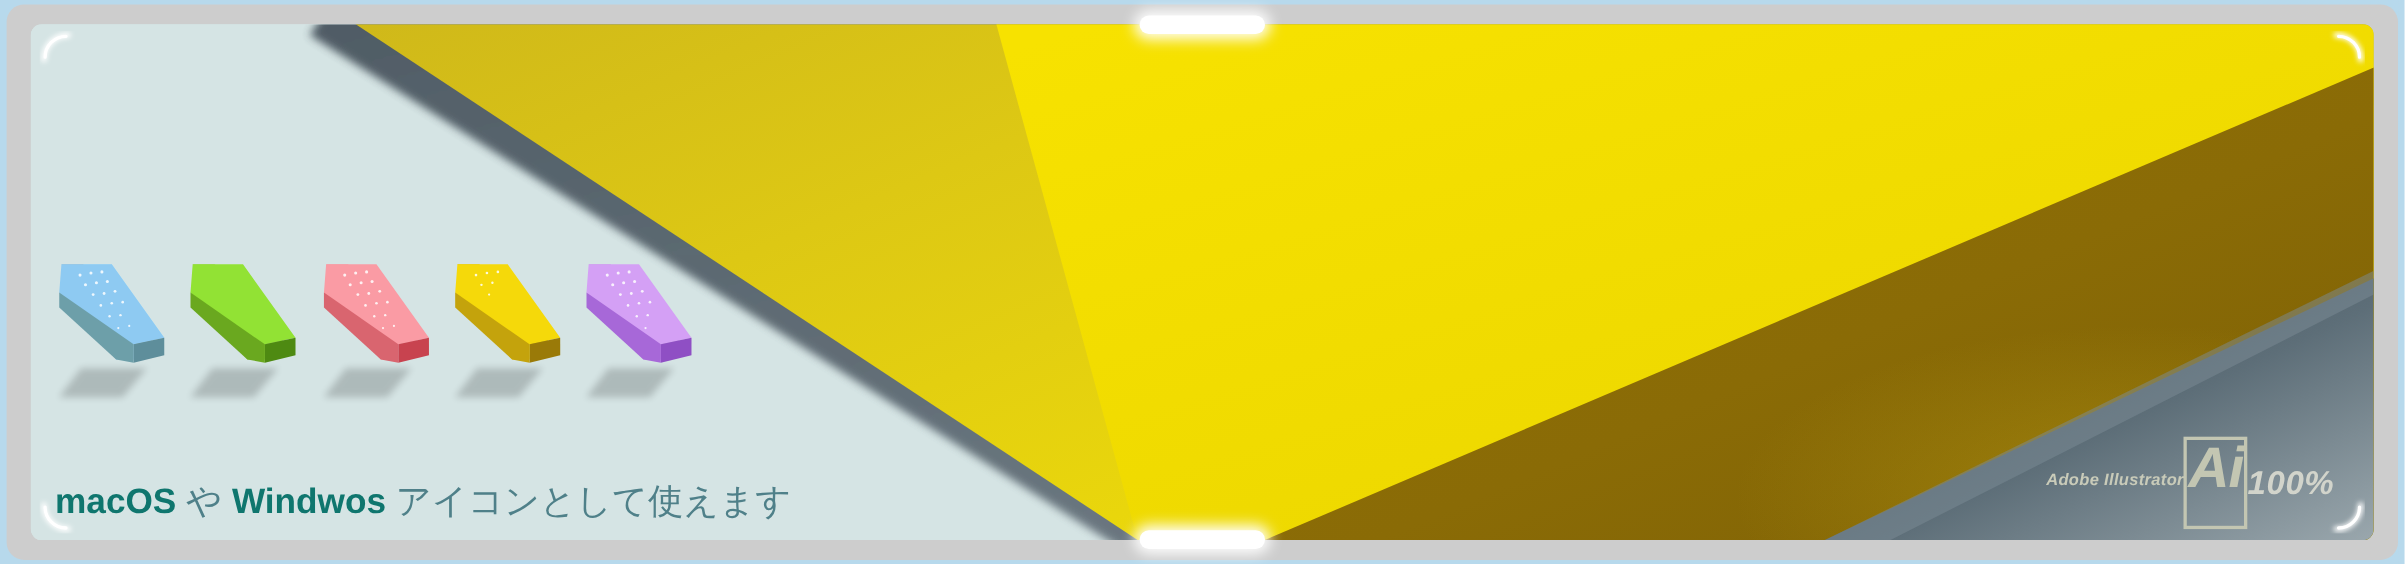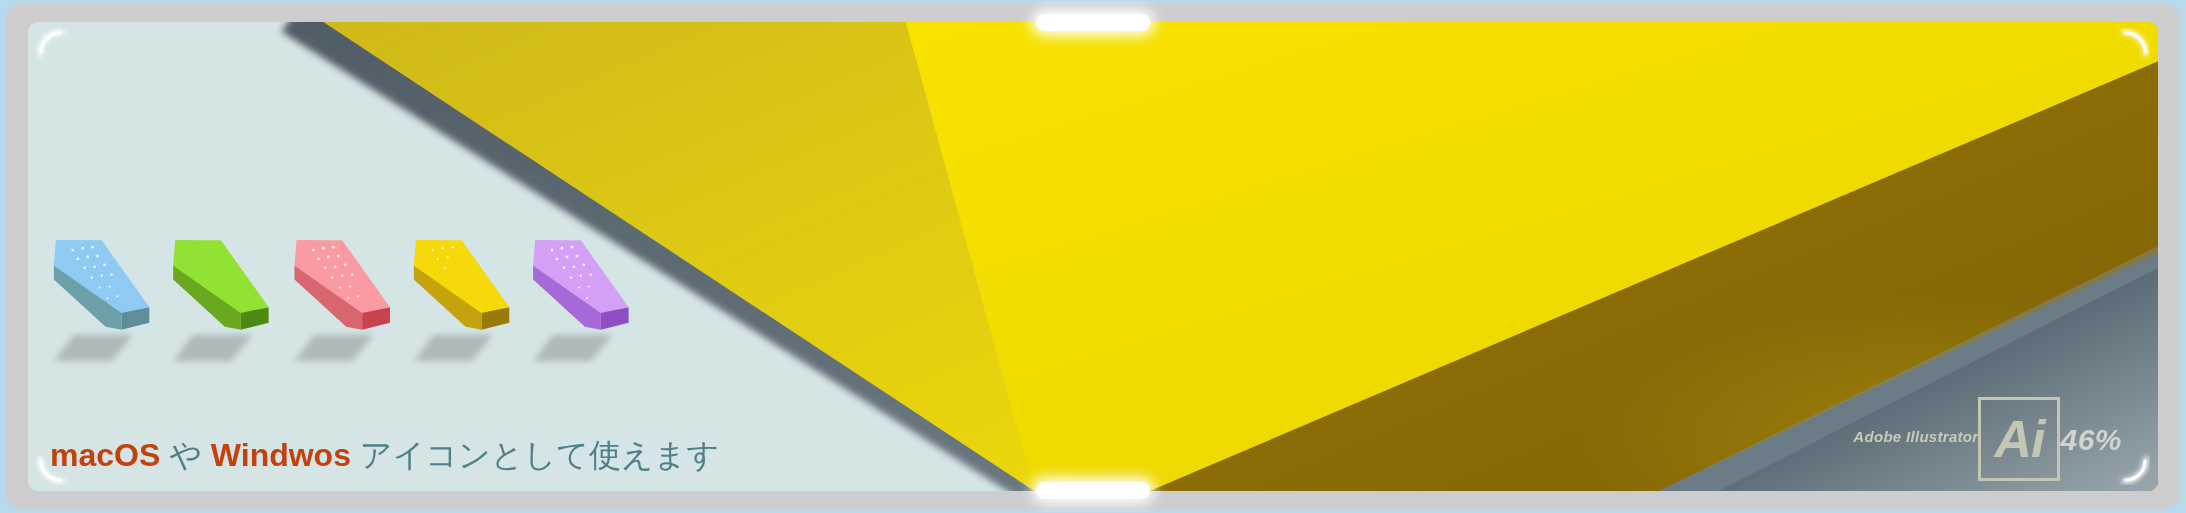--- a/index.html
+++ b/index.html
@@ -98,21 +98,21 @@
     left: 22px;
     bottom: 20px;
     z-index: 30;
     white-space: nowrap;
     font-size: 32px;
     line-height: 1;
     color: #4a7a82;
   }
   .caption .bold {
     font-weight: bold;
-    color: #c2410c;
+    color: #0f766e;
   }
   .caption .jp {
     font-weight: normal;
     color: #4f8089;
   }
 
   
   .watermark {
     position: absolute;
     right: 22px;
@@ -140,25 +140,25 @@
   }
   .ai-label {
     font-size: 15px;
     font-weight: bold;
     letter-spacing: 0.3px;
     margin-bottom: 6px;
     color: #c9cbb9;
     white-space: nowrap;
   }
   .ai-box {
-    width: 82px;
+    width: 58px;
     height: 84px;
     border: 3px solid #c3c6b2;
     display: flex;
-    align-items: center;
+    align-items: flex-start;
     justify-content: center;
     box-sizing: border-box;
   }
   .ai-mark {
     font-size: 52px;
     font-weight: bold;
     color: #c3c6b2;
     line-height: 1;
     letter-spacing: -1px;
   }
@@ -340,21 +340,21 @@
         <div class="caption">
           <span class="bold">macOS</span><span class="jp"> や </span><span class="bold">Windwos</span><span class="jp"> アイコンとして使えます</span>
         </div>
 
 
         <div class="ai-badge">
           <div class="ai-label">Adobe Illustrator</div>
           <div class="ai-box">
             <span class="ai-mark">Ai</span>
           </div>
-          <div class="ai-percent">46%</div>
+          <div class="ai-percent">100%</div>
         </div>
 
         <svg class="corner-glow cg-tl" viewBox="0 0 42 42">
           <defs>
             <filter id="fg1" x="-60%" y="-60%" width="220%" height="220%">
               <feGaussianBlur stdDeviation="2.6"></feGaussianBlur>
             </filter>
           </defs>
           <path d="M4 26 A22 22 0 0 1 26 4" stroke="#ffffff" stroke-width="5" fill="none" stroke-linecap="round" filter="url(#fg1)"></path>
           <path d="M5 24 A19 19 0 0 1 24 5" stroke="#ffffff" stroke-width="3" fill="none" stroke-linecap="round"></path>

